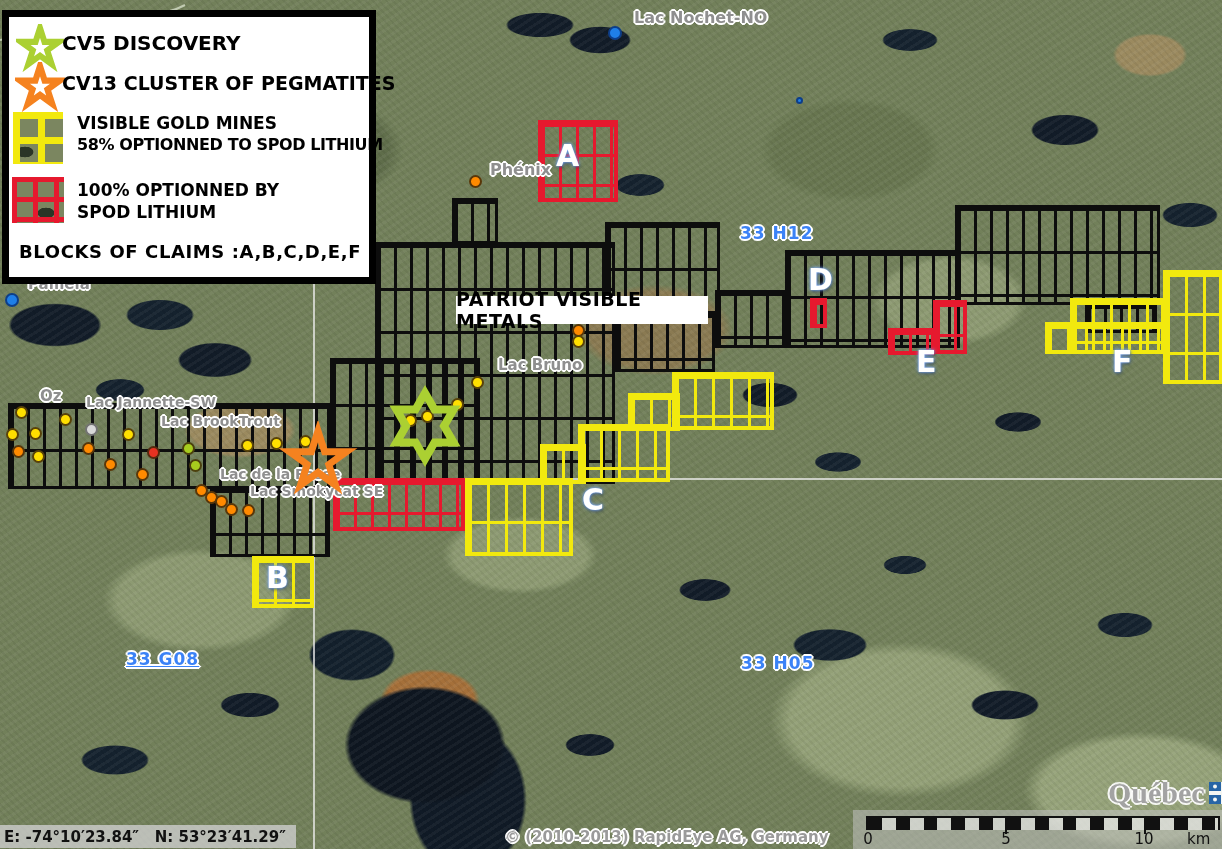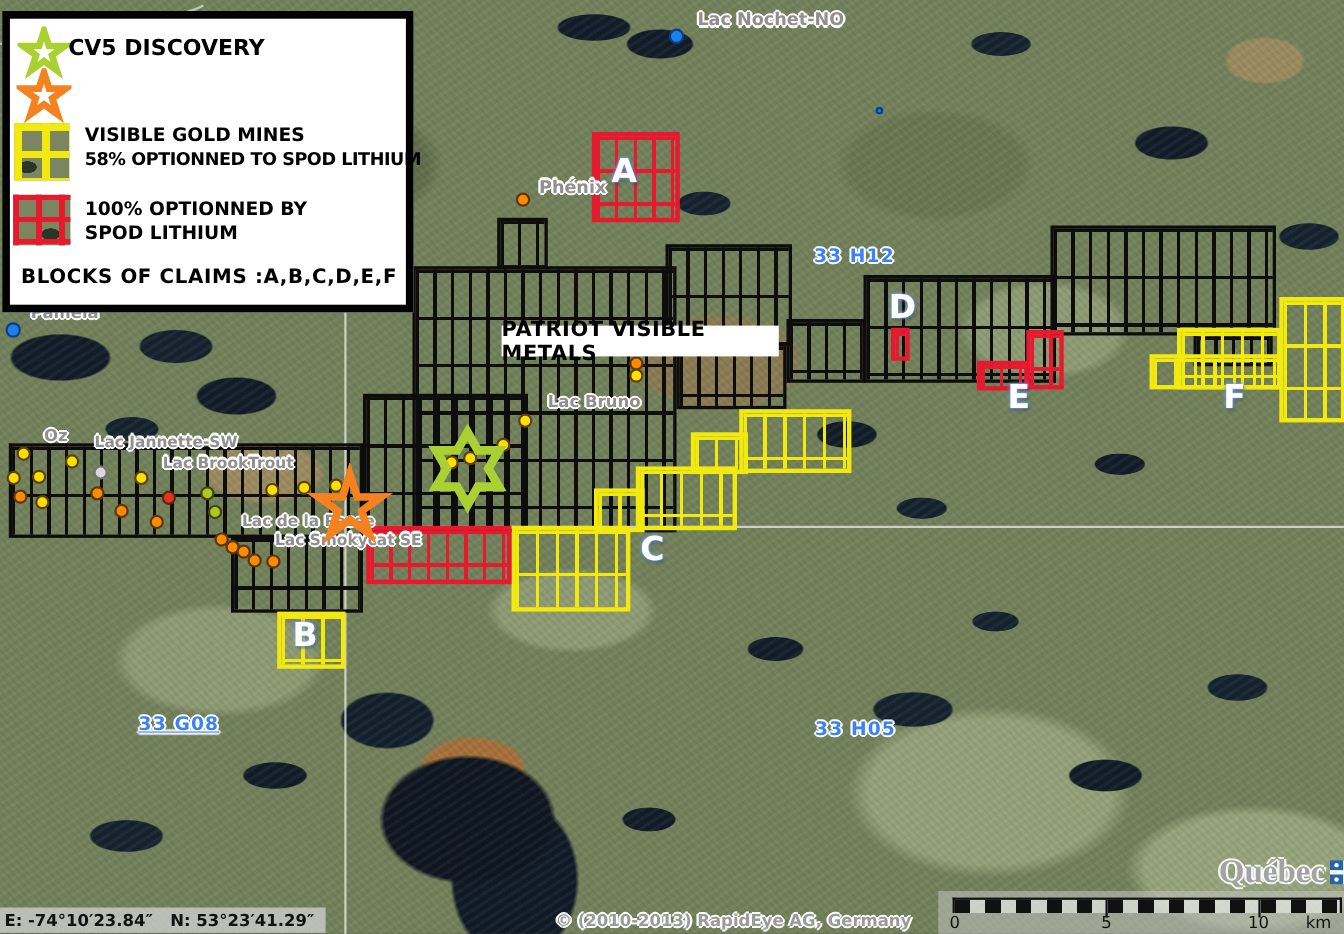--- a/index.html
+++ b/index.html
@@ -192,21 +192,21 @@
       <div class="dot blue" style="left: 5px; top: 293px; width: 14px; height: 14px;"></div>
       <div class="dot blue" style="left: 795.5px; top: 96.5px; width: 7px; height: 7px;"></div>
     </div>
 
   <span class="maplabel" style="left:634px;top:8px;font-size:16px;">Lac Nochet-NO</span>
   <span class="maplabel" style="left:490px;top:160px;font-size:16px;">Phénix</span>
   <span class="maplabel nts" style="left:740px;top:223px;">33 H12</span>
   <span class="maplabel" style="left:28px;top:275px;font-size:15px;">Paméla</span>
   <span class="maplabel" style="left:40px;top:387px;font-size:15px;">Oz</span>
   <span class="maplabel" style="left:86px;top:394px;font-size:14px;">Lac Jannette-SW</span>
-  <span class="maplabel" style="left:148px;top:413px;font-size:14px;">Lac BrookTrout</span>
+  <span class="maplabel" style="left:161px;top:413px;font-size:14px;">Lac BrookTrout</span>
   <span class="maplabel" style="left:220px;top:466px;font-size:14px;">Lac de la Passe</span>
   <span class="maplabel" style="left:250px;top:483px;font-size:14px;">Lac Smokycat SE</span>
   <span class="maplabel" style="left:498px;top:356px;font-size:15px;">Lac Bruno</span>
   <span class="maplabel nts" style="left:126px;top:649px;text-decoration:underline;">33 G08</span>
   <span class="maplabel nts" style="left:741px;top:653px;">33 H05</span>
 
   <div class="banner">PATRIOT VISIBLE METALS</div>
 
   <span class="blockletter" style="left:556px;top:138px;">A</span>
   <span class="blockletter" style="left:266px;top:560px;">B</span>
@@ -223,20 +223,21 @@
   </svg>
 
   <div class="legend">
     <svg style="left:7px;top:7px;" width="48" height="48" viewBox="-36 -36 72 72">
       <path d="M0,-30 L6.7,-9.2 L28.5,-9.3 L10.8,3.5 L17.6,24.3 L0,11.4 L-17.6,24.3 L-10.8,3.5 L-28.5,-9.3 L-6.7,-9.2 Z" fill="none" stroke="var(--cv5-star-green)" stroke-width="9" stroke-miterlimit="12"></path>
     </svg>
     <span class="item-text" style="left:53px;top:14px;font-size:20px;">CV5 DISCOVERY</span>
     <svg style="left:6px;top:45px;" width="50" height="50" viewBox="-36 -36 72 72">
       <path d="M0,-30 L6.7,-9.2 L28.5,-9.3 L10.8,3.5 L17.6,24.3 L0,11.4 L-17.6,24.3 L-10.8,3.5 L-28.5,-9.3 L-6.7,-9.2 Z" fill="none" stroke="var(--cv13-star-orange)" stroke-width="9" stroke-miterlimit="12"></path>
     </svg>
+    <span class="item-text" style="left:53px;top:55px;font-size:19px;">CV13 CLUSTER OF PEGMATITES</span>
     <div class="swatch yellow" style="left:4px;top:95px;width:50px;height:52px;"></div>
     <span class="item-text" style="left:68px;top:96px;font-size:17px;">VISIBLE GOLD MINES</span>
     <span class="item-text" style="left:68px;top:118px;font-size:16px;letter-spacing:-0.4px;">58% OPTIONNED TO SPOD LITHIUM</span>
     <div class="swatch red" style="left:3px;top:160px;width:52px;height:46px;"></div>
     <span class="item-text" style="left:68px;top:163px;font-size:17px;text-align:right;">100% OPTIONNED BY</span>
     <span class="item-text" style="left:68px;top:185px;font-size:17px;">SPOD LITHIUM</span>
     <span class="item-text" style="left:10px;top:224px;font-size:18px;letter-spacing:.6px;">BLOCKS OF CLAIMS :A,B,C,D,E,F</span>
   </div>
 
   <div class="coordbar">E: -74°10′23.84″   N: 53°23′41.29″</div>

